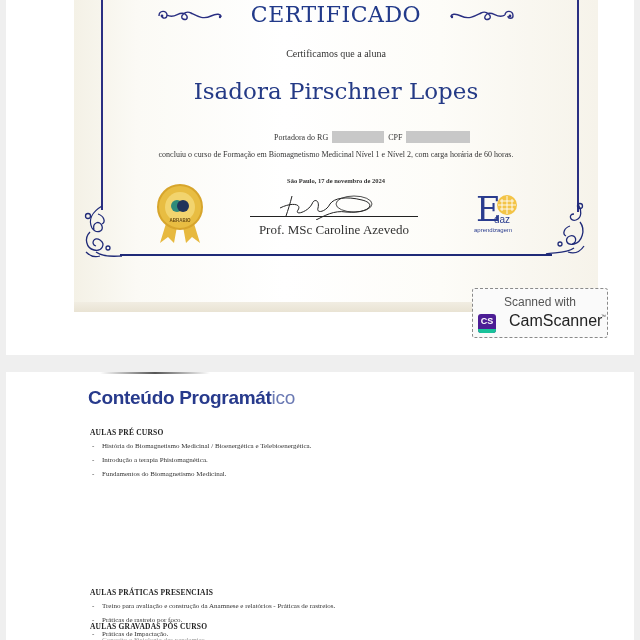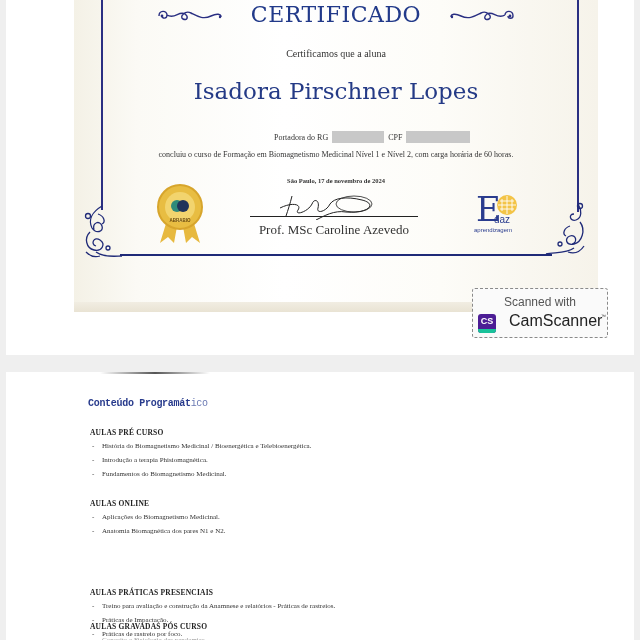--- a/index.html
+++ b/index.html
@@ -64,21 +64,21 @@
   }
   .cs-scanned { position: absolute; top: 6px; left: 0; right: 0; text-align: center; font-size: 12px; color: #555; }
   .cs-logo { position: absolute; left: 5px; top: 25px; width: 18px; height: 19px; background: #4c1d95; border-radius: 3px; overflow: hidden; }
   .cs-logo::after { content: ""; position: absolute; left: 0; right: 0; bottom: 0; height: 4px; background: #19c29a; }
   .cs-logo span { position: absolute; left: 0; right: 0; top: 2px; text-align: center; color: #fff; font-size: 9px; font-weight: bold; }
   .cs-name { position: absolute; left: 36px; top: 23px; font-size: 16px; color: #222; }
   .cs-tm { position: absolute; left: 128px; top: 24px; font-size: 5px; color: #333; }
 
   
   .p2-shadow { position: absolute; left: 94px; top: 0; width: 110px; height: 2px; background: linear-gradient(90deg, rgba(0,0,0,0), #555, rgba(0,0,0,0)); }
-  .prog-title { position: absolute; left: 82px; top: 26px; font-family: Liberation Mono, monospace; font-weight: bold; font-size: 10px; color: #273a8c; letter-spacing: -0.3px; }
+  .prog-title { position: absolute; left: 82px; top: 15px; font-family: Liberation Sans, sans-serif; font-weight: bold; font-size: 19px; color: #273a8c; letter-spacing: -0.3px; }
   .prog-title .fade { color: #6a79b3; font-weight: normal; }
   .section { position: absolute; left: 84px; }
   .sec-head { font-size: 7.5px; font-weight: bold; color: #222; letter-spacing: 0.2px; }
   .sec-item { font-size: 7px; color: #333; margin-top: 5px; padding-left: 2px; line-height: 9px; }
   .sec-item .dash { display: inline-block; width: 10px; }
   .s1 { top: 56px; }
   .s2 { top: 127px; }
   .s3 { top: 180px; margin-top: 36px; }
   .s4 { top: 250px; }
   .s4 .sec-item { opacity: 0.5; }
@@ -186,30 +186,25 @@
     <span>Conteúdo Programát</span><span class="fade">ico</span>
   </div>
 
   <div class="section s1">
     <div class="sec-head">AULAS PRÉ CURSO</div>
     <div class="sec-item"><span class="dash">-</span><span>História do Biomagnetismo Medicinal / Bioenergética e Telebioenergética.</span></div>
     <div class="sec-item"><span class="dash">-</span><span>Introdução a terapia Phisiomagnética.</span></div>
     <div class="sec-item"><span class="dash">-</span><span>Fundamentos do Biomagnetismo Medicinal.</span></div>
   </div>
 
-  <div class="section s2">
-    <div class="sec-head">AULAS ONLINE</div>
-    <div class="sec-item"><span class="dash">-</span><span>Aplicações do Biomagnetismo Medicinal.</span></div>
-    <div class="sec-item"><span class="dash">-</span><span>Anatomia Biomagnética dos pares N1 e N2.</span></div>
-  </div>
 
   <div class="section s3">
     <div class="sec-head">AULAS PRÁTICAS PRESENCIAIS</div>
     <div class="sec-item"><span class="dash">-</span><span>Treino para avaliação e construção da Anamnese e relatórios - Práticas de rastreios.</span></div>
+    <div class="sec-item"><span class="dash">-</span><span>Práticas de rastreio por foco.</span></div>
     <div class="sec-item"><span class="dash">-</span><span>Práticas de Impactação.</span></div>
-    <div class="sec-item"><span class="dash">-</span><span>Práticas de rastreio por foco.</span></div>
   </div>
 
   <div class="section s4">
     <div class="sec-head">AULAS GRAVADAS PÓS CURSO</div>
     <div class="sec-item"><span class="dash">-</span><span>Conceito e Fisiologia das pandemias</span></div>
   </div>
 </div>
 
 </body></html>

